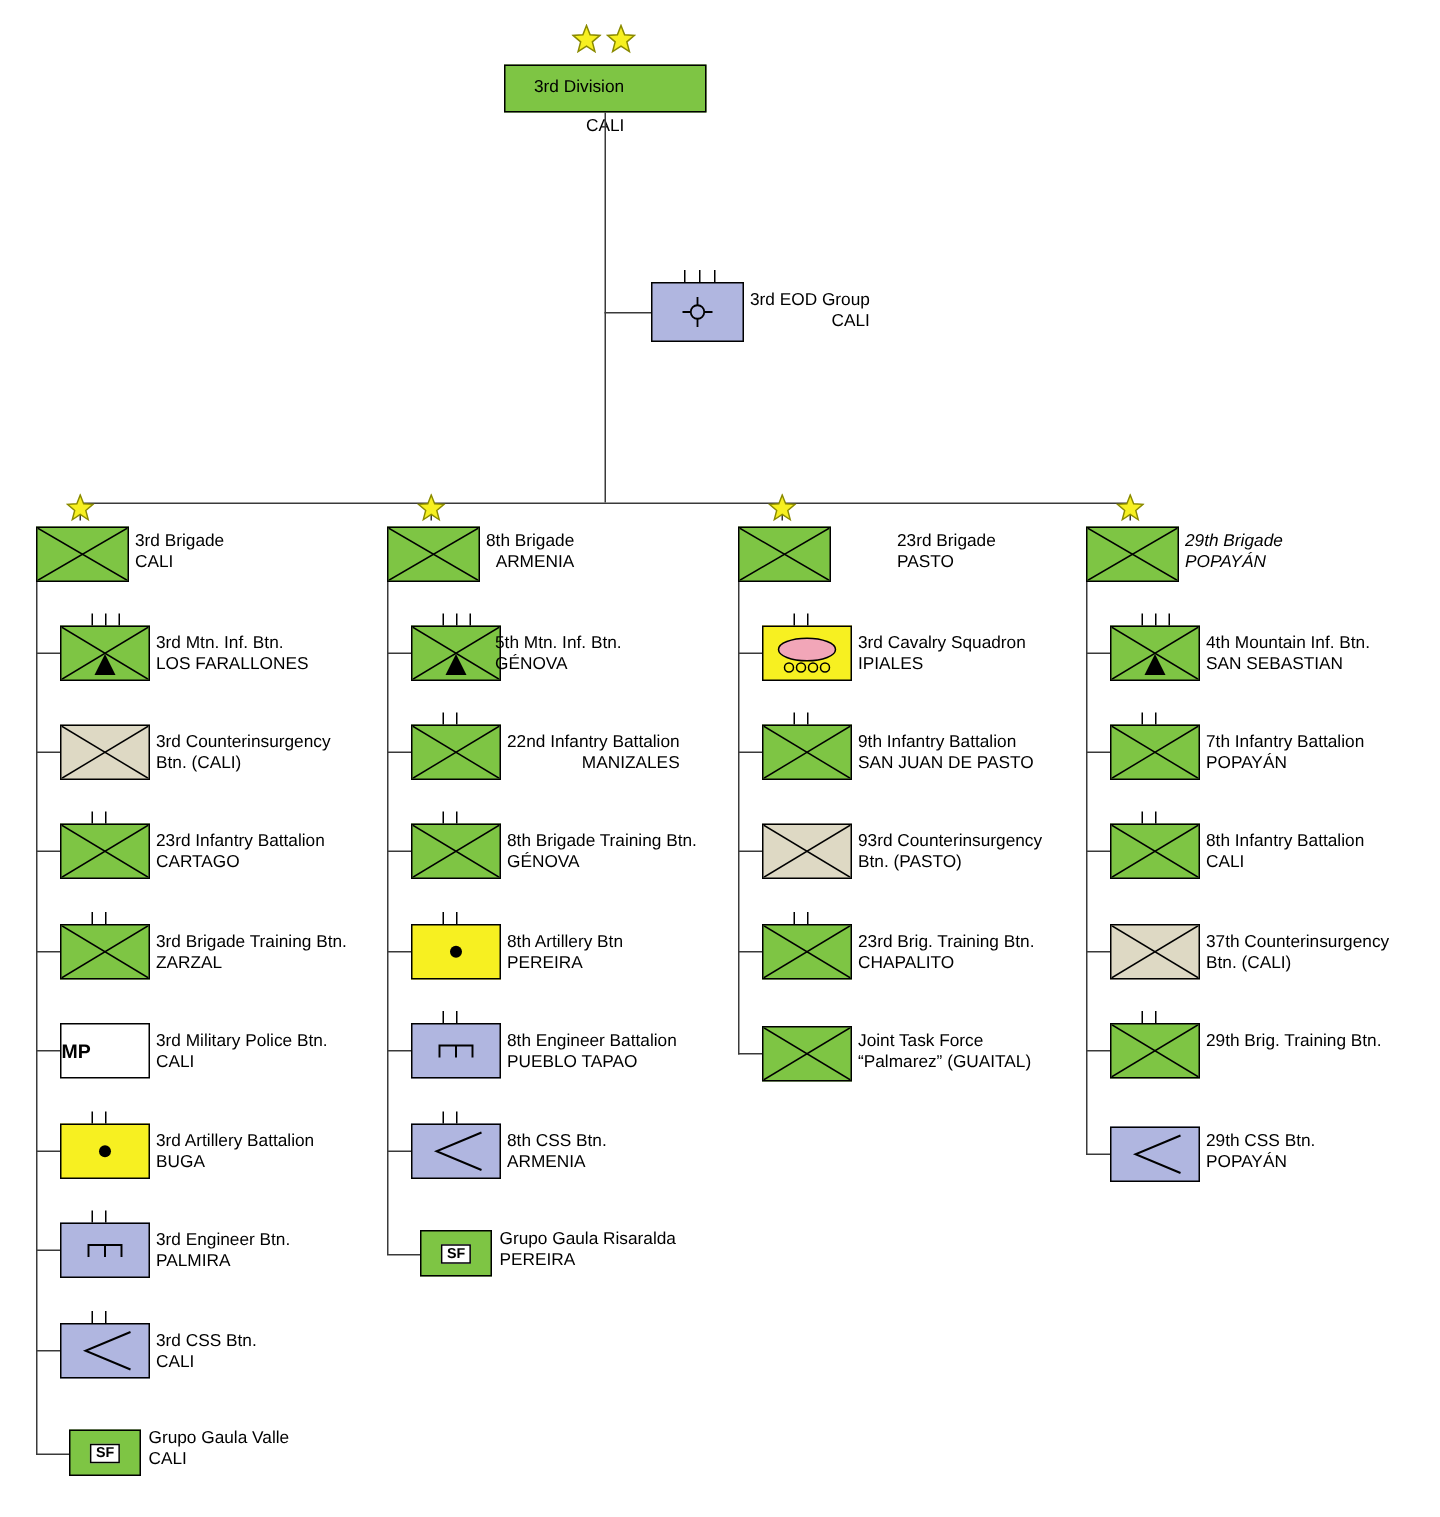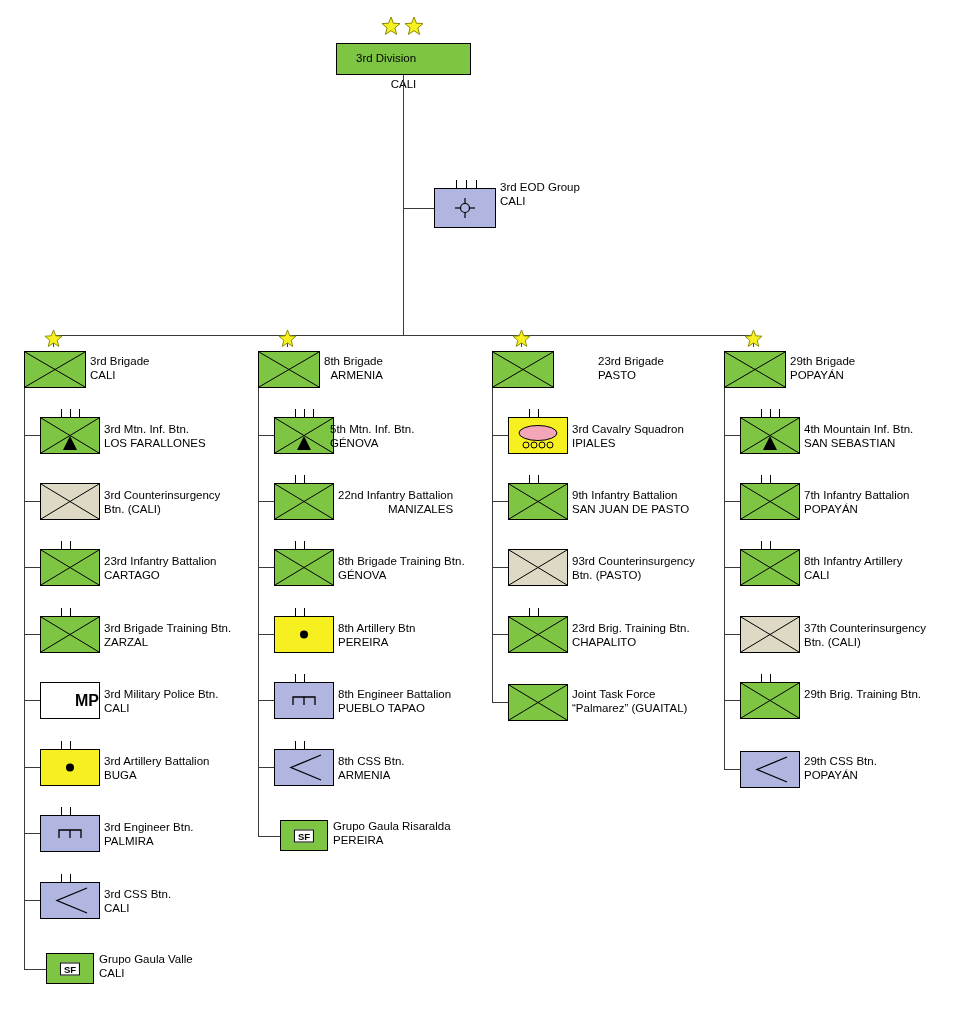--- a/index.html
+++ b/index.html
@@ -35,22 +35,22 @@
   .hq-box{
     position:absolute;box-sizing:border-box;border:1px solid #000;
     background:#7ec544;
   }
   .hq-label{
     position:absolute;font-size:11.5px;color:#000;line-height:13px;
   }
   .ctr{position:absolute;text-align:center;font-size:11.5px;color:#000;}
   .flag-stem{position:absolute;background:#000;width:1px;}
   .mp-txt{
-    position:absolute;font-size:16px;font-weight:bold;color:#000;
-    text-align:right;width:100%;top:50%;transform:translateY(-50%);
+    position:absolute;font-size:13px;font-weight:bold;color:#000;
+    text-align:left;width:100%;top:50%;transform:translateY(-50%);
   }
   .sf-badge{
     position:absolute;left:50%;top:50%;transform:translate(-50%,-50%);
     border:1px solid #000;background:#ffffff;padding:0 3px;
     font-size:9.5px;font-weight:bold;line-height:11px;color:#000;
   }
 </style>
 </head>
 <body>
 
@@ -80,21 +80,21 @@
       <circle cx="30" cy="19" r="4.5" fill="none" stroke="#000" stroke-width="1.2"></circle>
       <line x1="30" y1="9" x2="30" y2="14.5" stroke="#000" stroke-width="1.2"></line>
       <line x1="30" y1="23.5" x2="30" y2="29" stroke="#000" stroke-width="1.2"></line>
       <line x1="20" y1="19" x2="25.5" y2="19" stroke="#000" stroke-width="1.2"></line>
       <line x1="34.5" y1="19" x2="40" y2="19" stroke="#000" stroke-width="1.2"></line>
     </svg>
   </div>
   <div class="flag-stem" style="left:456px;top:180px;height:8px;"></div>
   <div class="flag-stem" style="left:466px;top:180px;height:8px;"></div>
   <div class="flag-stem" style="left:476px;top:180px;height:8px;"></div>
-  <div class="label" style="left:500px;top:181px;">
+  <div class="label" style="left:500px;top:194px;text-align:right;">
     <span>3rd EOD Group</span>
     <span class="l2">CALI</span>
   </div>
 
   <div class="line h" style="left:53px;top:335px;width:700px;"></div>
 
   <div class="line v" style="left:53px;top:335px;height:12px;"></div>
   <div class="star" style="left:44px;top:329px;">
     <svg width="19" height="19" viewBox="0 0 20 20">
         <polygon points="10,1 12.4,7.2 19,7.6 13.9,11.9 15.6,18.4 10,14.7 4.4,18.4 6.1,11.9 1,7.6 7.6,7.2" fill="#f7f021" stroke="#8a8a00" stroke-width="1"></polygon>
@@ -427,21 +427,21 @@
     <svg width="19" height="19" viewBox="0 0 20 20">
         <polygon points="10,1 12.4,7.2 19,7.6 13.9,11.9 15.6,18.4 10,14.7 4.4,18.4 6.1,11.9 1,7.6 7.6,7.2" fill="#f7f021" stroke="#8a8a00" stroke-width="1"></polygon>
       </svg>
   </div>
   <div class="sym" style="left:724px;top:351px;width:62px;height:37px;background:#7ec544;">
     <svg width="60" height="35" viewBox="0 0 60 35">
         <line x1="0" y1="0" x2="60" y2="35" stroke="#000" stroke-width="1"></line>
         <line x1="60" y1="0" x2="0" y2="35" stroke="#000" stroke-width="1"></line>
       </svg>
   </div>
-  <div class="label" style="left:790px;top:355px;">
+  <div class="label" style="left:790px;top:355px;font-style:italic;">
     <span>29th Brigade</span>
     <span class="l2">POPAYÁN</span>
   </div>
   <div class="line v" style="left:724px;top:388px;height:382px;"></div>
 
   <div class="line h" style="left:724px;top:435px;width:16px;"></div>
   <div class="sym" style="left:740px;top:417px;width:60px;height:37px;background:#7ec544;">
     <svg width="58" height="35" viewBox="0 0 58 35">
         <line x1="0" y1="0" x2="58" y2="35" stroke="#000" stroke-width="1"></line>
         <line x1="58" y1="0" x2="0" y2="35" stroke="#000" stroke-width="1"></line>
@@ -473,21 +473,21 @@
   <div class="line h" style="left:724px;top:567px;width:16px;"></div>
   <div class="sym" style="left:740px;top:549px;width:60px;height:37px;background:#7ec544;">
     <svg width="58" height="35" viewBox="0 0 58 35">
         <line x1="0" y1="0" x2="58" y2="35" stroke="#000" stroke-width="1"></line>
         <line x1="58" y1="0" x2="0" y2="35" stroke="#000" stroke-width="1"></line>
       </svg>
   </div>
   <div class="flag-stem" style="left:761px;top:541px;height:8px;"></div>
   <div class="flag-stem" style="left:770px;top:541px;height:8px;"></div>
   <div class="label" style="left:804px;top:555px;">
-    <span>8th Infantry Artillery</span>
+    <span>8th Infantry Battalion</span>
     <span class="l2">CALI</span>
   </div>
 
   <div class="line h" style="left:724px;top:634px;width:16px;"></div>
   <div class="sym" style="left:740px;top:616px;width:60px;height:37px;background:#ded9c4;">
     <svg width="58" height="35" viewBox="0 0 58 35">
         <line x1="0" y1="0" x2="58" y2="35" stroke="#000" stroke-width="1"></line>
         <line x1="58" y1="0" x2="0" y2="35" stroke="#000" stroke-width="1"></line>
       </svg>
   </div>

